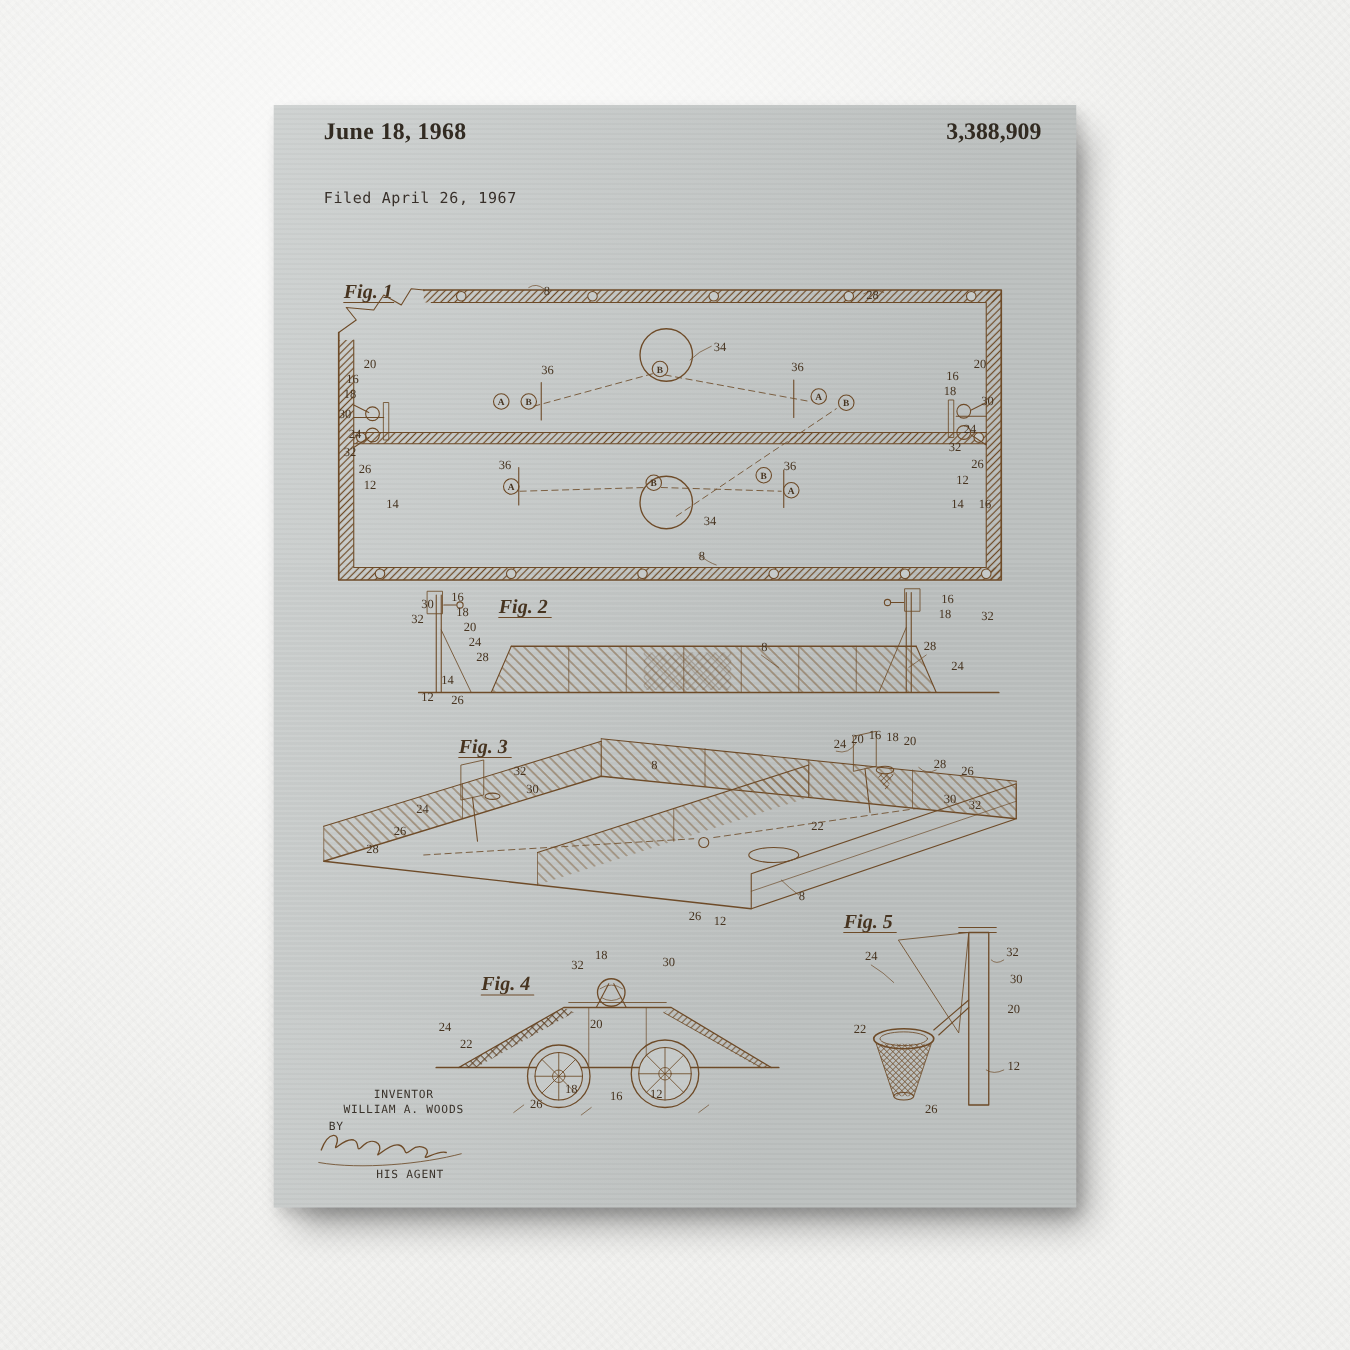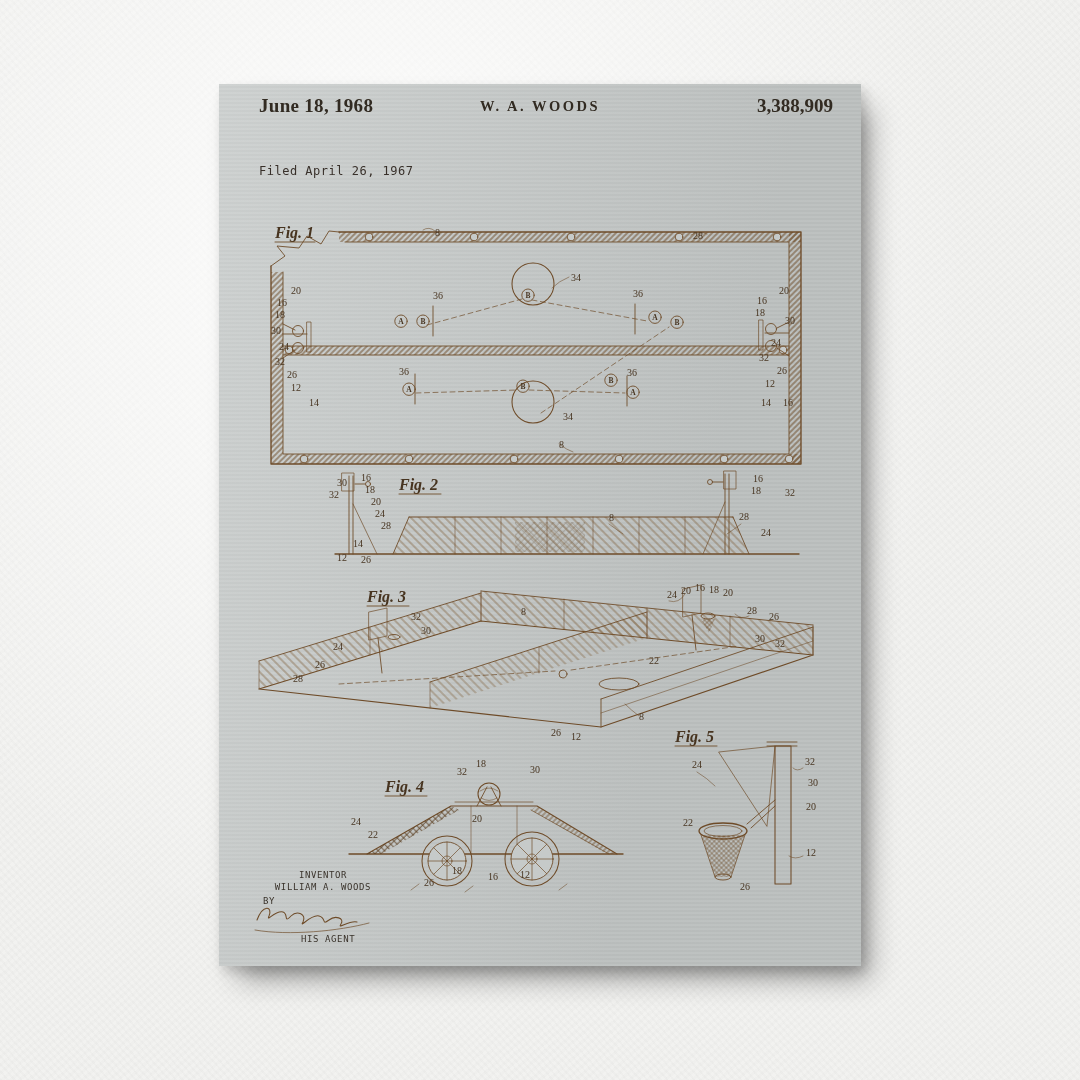--- a/index.html
+++ b/index.html
@@ -14,39 +14,38 @@
   .print{position:absolute;left:219px;top:84px;width:642px;height:882px;
     background:
       linear-gradient(103deg, rgba(255,255,255,.14), rgba(0,0,0,.05) 70%),
       repeating-linear-gradient(0deg, rgba(255,255,255,.03) 0 2px, rgba(0,0,0,.018) 2px 4px),
       var(--plate,#c6cac9);
     box-shadow: 14px 18px 26px -6px rgba(25,25,25,.42), 4px 6px 10px rgba(25,25,25,.16); padding-left: 24px;}
   .hdr-date{position:absolute;left:40px;top:11px;font-family:"Liberation Serif",serif;font-weight:bold;font-size:19px;color:var(--header_text,#322b22);letter-spacing:.3px}
   .hdr-num{position:absolute;right:28px;top:11px;font-family:"Liberation Serif",serif;font-weight:bold;font-size:19px;color:var(--header_text,#322b22)}
   .hdr-name{position:absolute;left:0;right:0;top:14px;text-align:center;font-family:"Liberation Serif",serif;font-weight:bold;font-size:14.5px;letter-spacing:2.5px;color:var(--header_text,#322b22)}
   .hdr-title{position:absolute;left:0;right:0;top:42px;text-align:center;font-family:"DejaVu Sans Mono",monospace;font-weight:bold;font-size:12px;letter-spacing:1px;color:var(--typewriter_text,#38302a)}
-  .hdr-filed{position:absolute;left:40px;top:80px;font-family:"DejaVu Sans Mono",monospace;font-size:12px;letter-spacing:.5px;color:var(--typewriter_text,#38302a)}
+  .hdr-filed{position:absolute;left:40px;top:67px;font-family:"DejaVu Sans Mono",monospace;font-size:12px;letter-spacing:.5px;color:var(--typewriter_text,#38302a)}
   svg.drawing{position:absolute;left:0;top:0;color:var(--ink,#6e4b28)}
   .ln{stroke:currentColor;fill:none;stroke-linecap:round;stroke-linejoin:round}
   .s05{stroke-width:.55}.s06{stroke-width:.68}.s08{stroke-width:.88}.s1{stroke-width:1.05}.s12{stroke-width:1.35}
   .dash{stroke-dasharray:5 3.5}
   .ref{font-family:"Liberation Serif",serif;font-size:10px;fill:var(--ink_dark,#473420)}
   .fig-label{font-family:"Liberation Serif",serif;font-style:italic;font-weight:bold;font-size:16px;fill:var(--ink_dark,#473420)}
   .pl{font-family:"Liberation Serif",serif;font-weight:bold;font-size:7.5px;fill:var(--ink_dark,#473420);text-anchor:middle}
   .tw{font-family:"DejaVu Sans Mono",monospace;font-size:9px;fill:#3a332b;letter-spacing:.6px}
   .watermark{position:absolute;left:108px;top:981px;font-family:"Liberation Sans",sans-serif;font-size:51px;color:var(--watermark,#7d8487);letter-spacing:1px;text-shadow:0 1px 0 rgba(255,255,255,.55)}
 </style>
 </head>
 <body>
 
 <div class="scene">
   <div class="print">
 
     <span class="hdr-date">June 18, 1968</span>
-    <span class="hdr-name">W. A. WOODS</span>
     <span class="hdr-num">3,388,909</span>
     <div class="hdr-filed">Filed April 26, 1967</div>
 
     <svg class="drawing" width="642" height="882" viewBox="0 0 642 882">
       <defs>
         <pattern id="h1" patternUnits="userSpaceOnUse" width="4" height="4" patternTransform="rotate(45)">
           <line x1="2" y1="0" x2="2" y2="4" stroke="#6e4b28" stroke-width="1"></line>
         </pattern>
         <pattern id="h2" patternUnits="userSpaceOnUse" width="6" height="6" patternTransform="rotate(-45)">
           <line x1="3" y1="0" x2="3" y2="6" stroke="#7a5730" stroke-width=".7"></line>

